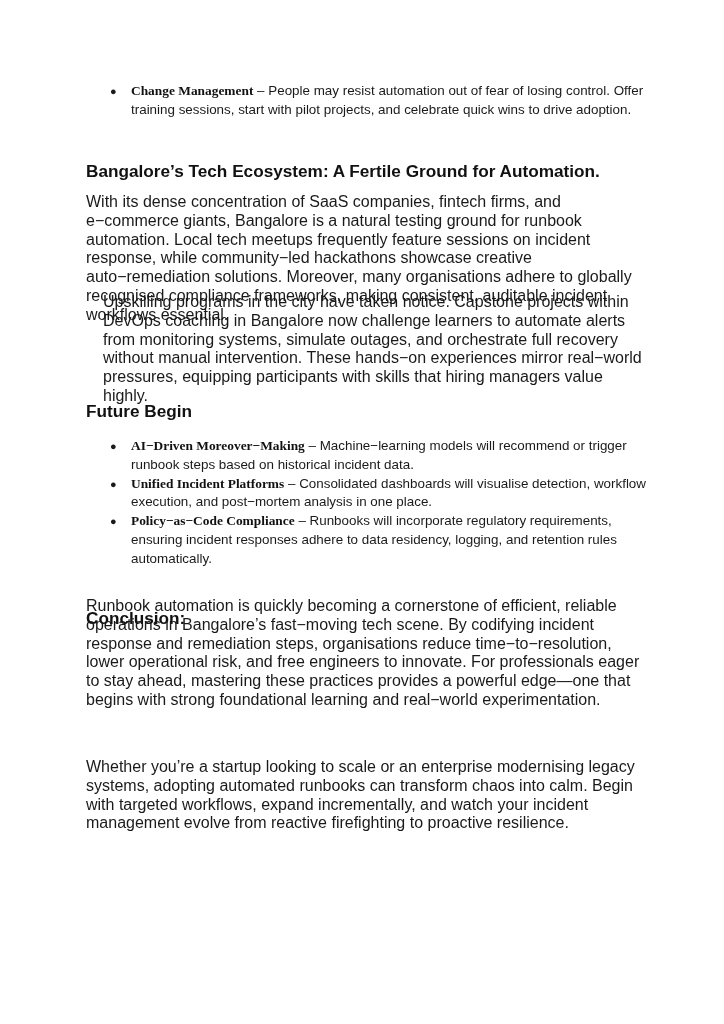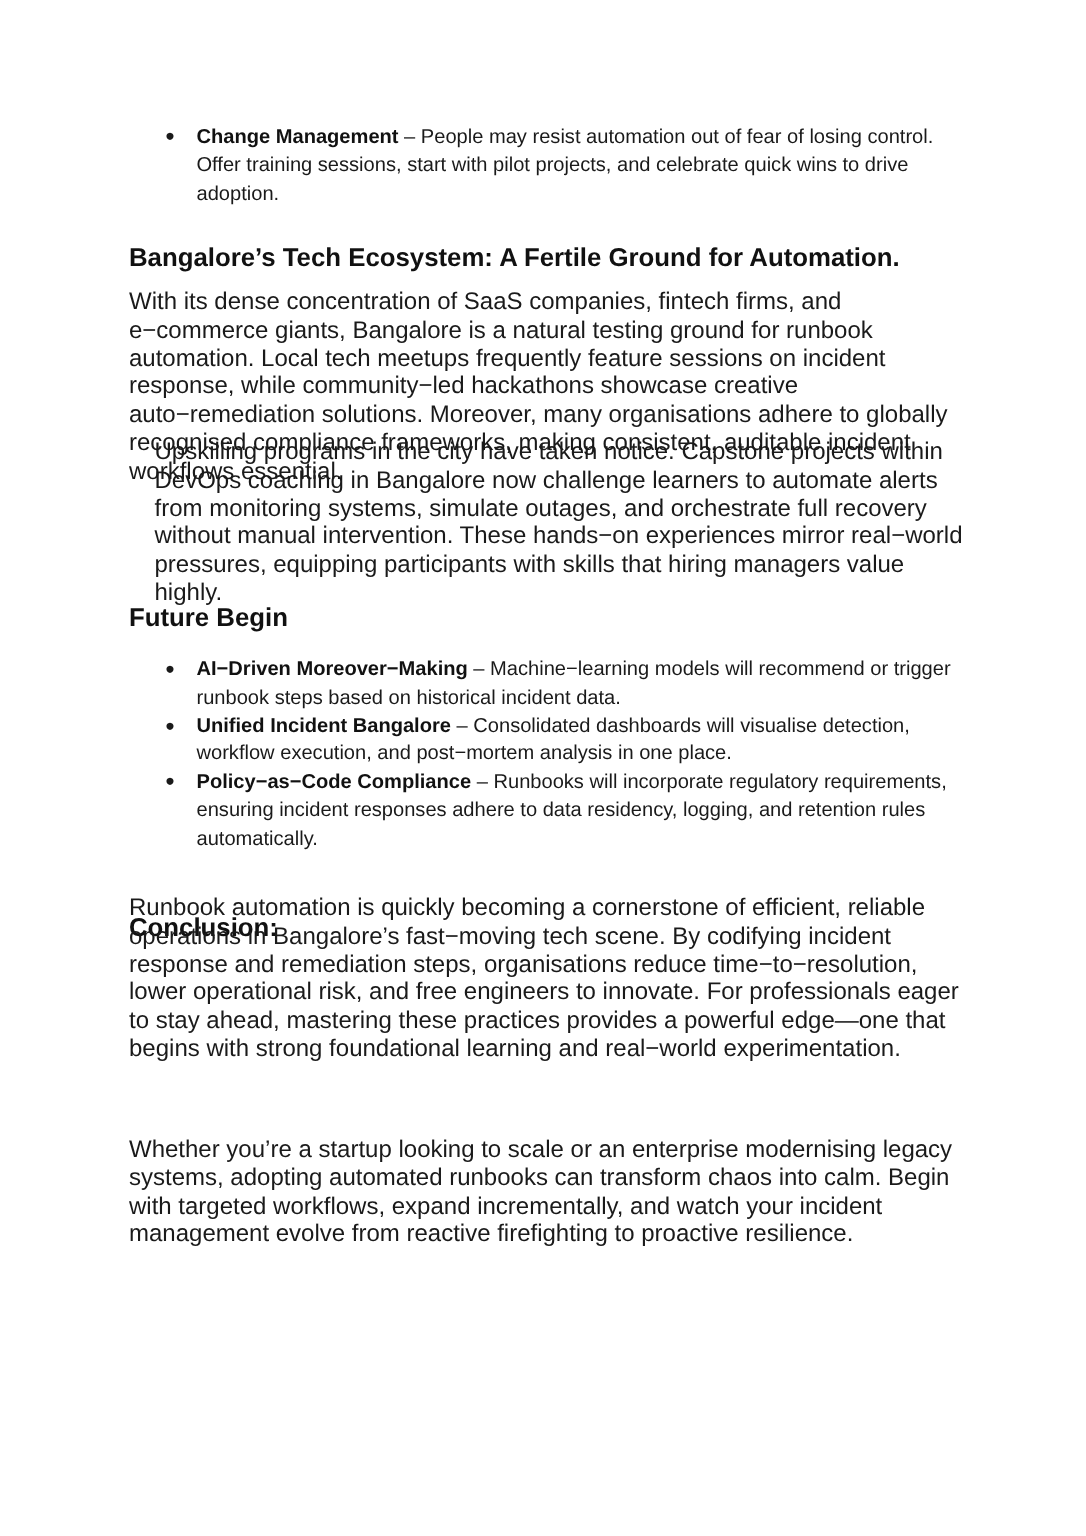--- a/index.html
+++ b/index.html
@@ -4,21 +4,21 @@
   <style>
     html, body { margin: 0; padding: 0; background: #ffffff; }
     body { width: 724px; height: 1024px; position: relative; overflow: hidden;
       font-family: "Liberation Sans", sans-serif; color: #1a1a1a; }
     .page { position: absolute; left: 86px; top: 76px; width: 560px; }
     p { margin: 0; font-size: 16px; line-height: 18.8px; }
     h2 { margin: 0; font-size: 17.2px; font-weight: bold; line-height: 22px; color: #111; }
     ul { margin: 0; padding: 0; list-style: none; }
     li { position: relative; padding-left: 45px; font-size: 13.4px; line-height: 18.8px; }
     .bullet { position: absolute; left: 24px; top: 0; font-size: 11px; }
-    b { font-weight: bold; color: #111; }
+    b { font-weight: bold; color: #111; font-family: Liberation Serif, serif; }
     .sec1 { position: absolute; top: 6px; left: 0; width: 560px; }
     .h-eco { position: absolute; top: 84px; }
     .p1 { position: absolute; top: 117px; }
     .p2 { position: absolute; top: 217px; margin-left: 17px; }
     .h-future { position: absolute; top: 324px; }
     .list2 { position: absolute; top: 361px; width: 560px; }
     .h-conc { position: absolute; top: 531px; }
     .p3 { position: absolute; top: 505px; margin-top: 16px; }
     .p4 { position: absolute; top: 682px; }
   </style>
@@ -39,21 +39,21 @@
   <p class="p2">Upskilling programs in the city have taken notice. Capstone projects within DevOps coaching in Bangalore now challenge learners to automate alerts from monitoring systems, simulate outages, and orchestrate full recovery without manual intervention. These hands−on experiences mirror real−world pressures, equipping participants with skills that hiring managers value highly.</p>
 
   <h2 class="h-future">Future Begin</h2>
   <ul class="list2">
     <li>
       <span class="bullet">●</span>
       <b>AI−Driven Moreover−Making</b><span> – Machine−learning models will recommend or trigger runbook steps based on historical incident data.</span>
     </li>
     <li>
       <span class="bullet">●</span>
-      <b>Unified Incident Bangalore</b><span> – Consolidated dashboards will visualise detection, workflow execution, and post−mortem analysis in one place.</span>
+      <b>Unified Incident Platforms</b><span> – Consolidated dashboards will visualise detection, workflow execution, and post−mortem analysis in one place.</span>
     </li>
     <li>
       <span class="bullet">●</span>
       <b>Policy−as−Code Compliance</b><span> – Runbooks will incorporate regulatory requirements, ensuring incident responses adhere to data residency, logging, and retention rules automatically.</span>
     </li>
   </ul>
 
   <h2 class="h-conc">Conclusion:</h2>
   <p class="p3">Runbook automation is quickly becoming a cornerstone of efficient, reliable operations in Bangalore’s fast−moving tech scene. By codifying incident response and remediation steps, organisations reduce time−to−resolution, lower operational risk, and free engineers to innovate. For professionals eager to stay ahead, mastering these practices provides a powerful edge—one that begins with strong foundational learning and real−world experimentation.</p>
   <p class="p4">Whether you’re a startup looking to scale or an enterprise modernising legacy systems, adopting automated runbooks can transform chaos into calm. Begin with targeted workflows, expand incrementally, and watch your incident management evolve from reactive firefighting to proactive resilience.</p>

